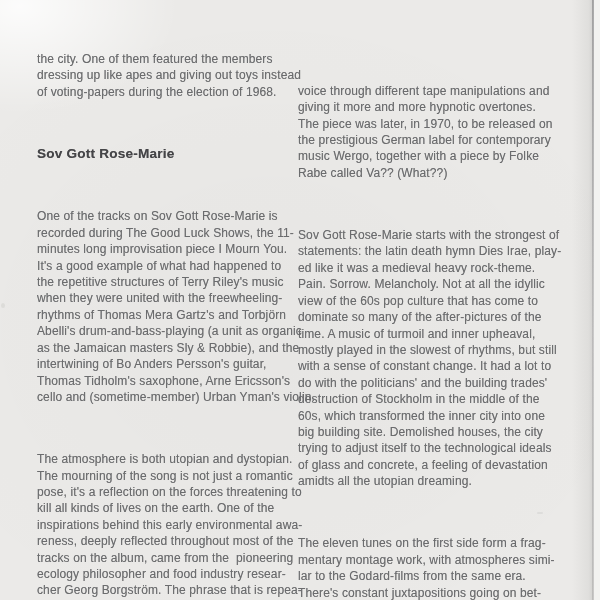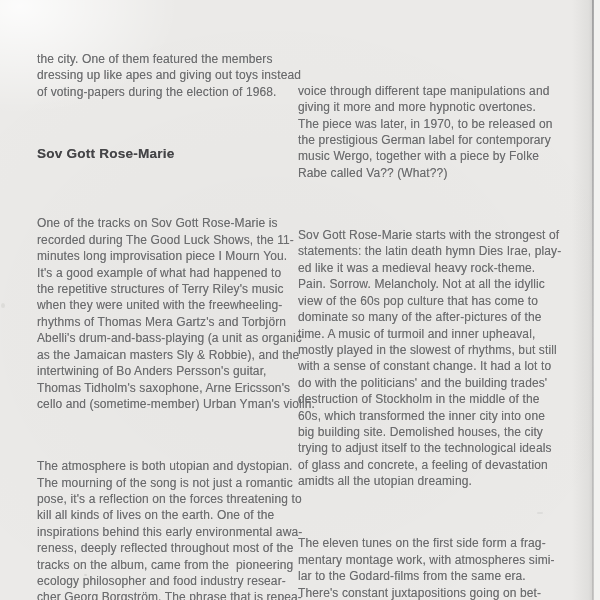--- a/index.html
+++ b/index.html
@@ -29,21 +29,21 @@
     letter-spacing: 0.12px;
     text-shadow: 0 0 0.45px rgba(107,108,110,0.55);
   }
   .column-left  { left: 37px;  top: 18px; }
   .column-right { left: 298px; top: 50px; }
   .para {
     margin: 0 0 13px 0;
   }
   .para:last-child { margin-bottom: 0; }
   .section-heading {
-    margin: 0 0 20px 0;
+    margin: 0 0 13px 0;
     font-size: 13.6px;
     line-height: 16.8px;
     font-weight: bold;
     color: #454548;
     letter-spacing: 0.2px;
     text-shadow: 0 0 0.5px rgba(69,69,72,0.6);
   }
   
   .edge-shade {
     position: absolute;

